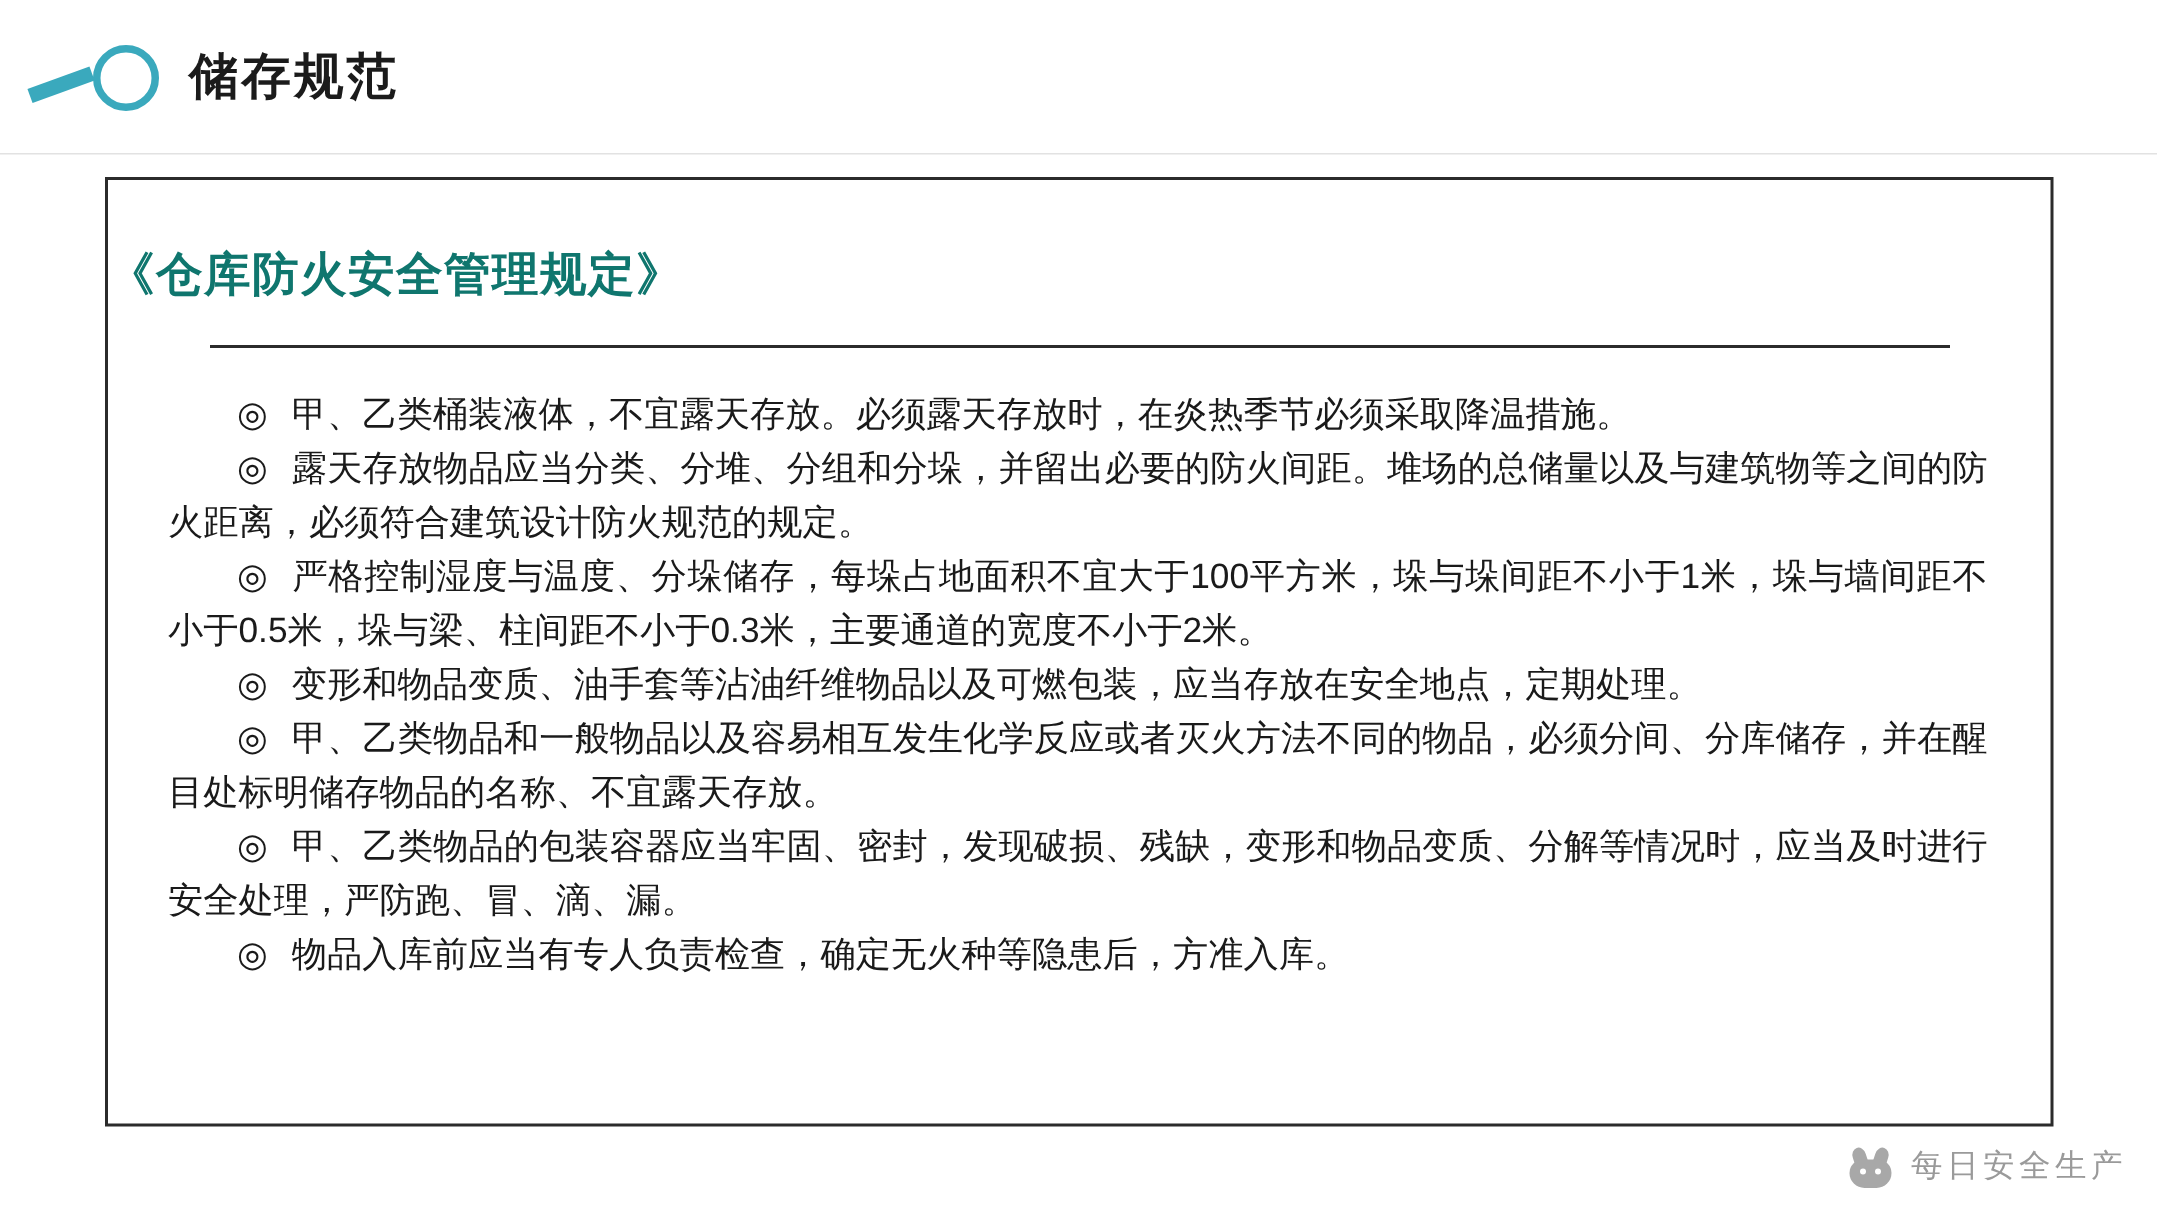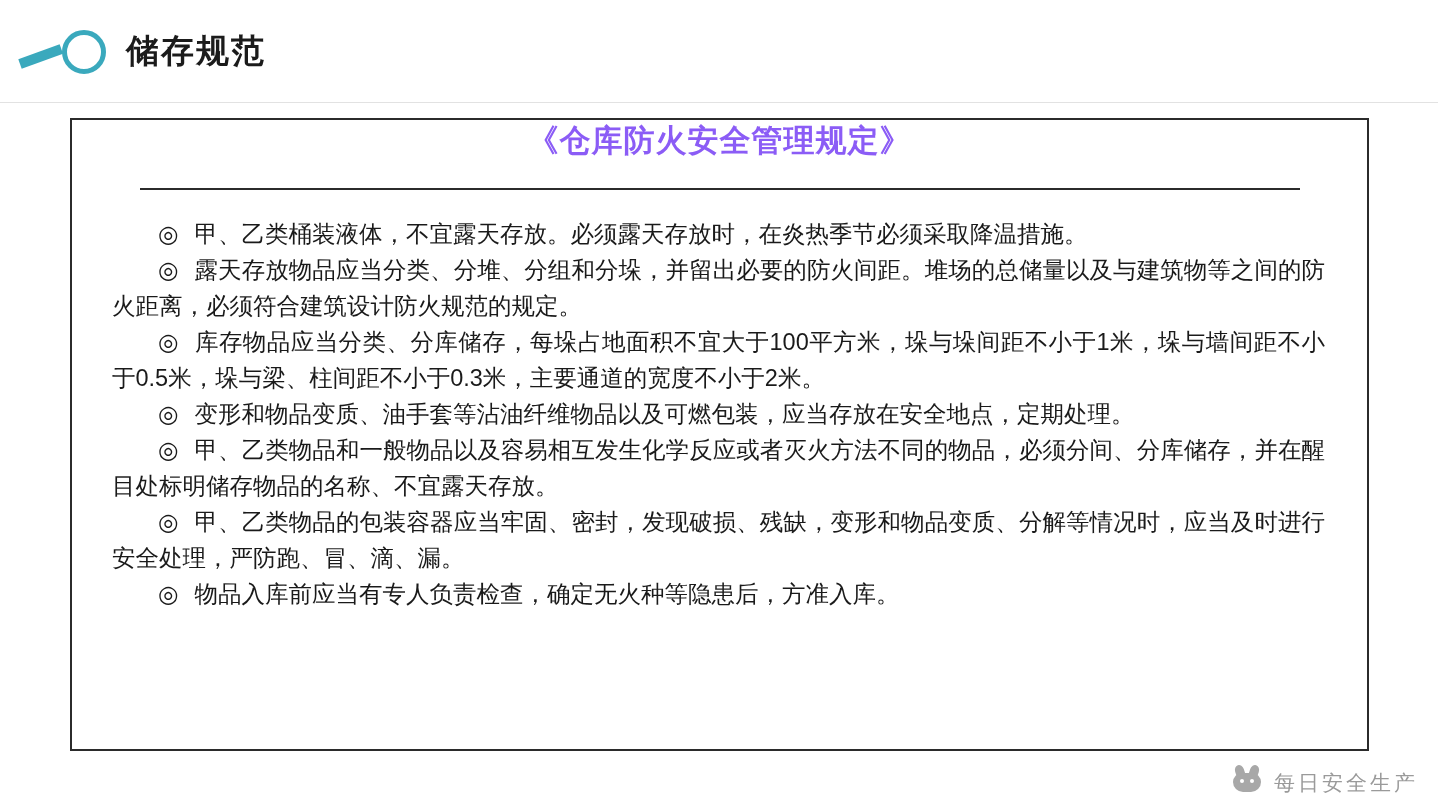--- a/index.html
+++ b/index.html
@@ -78,24 +78,24 @@
     position: absolute;
     left: 70px;
     top: 118px;
     width: 1299px;
     height: 633px;
     border: 2px solid #2b2b2b;
     box-sizing: border-box;
     background: #fff;
   }
   .doc-title {
-    text-align: center;
     font-size: 31px;
     font-weight: bold;
-    color: #8b5cf6;
+    color: #0f766e;
+    margin-top: 42px;
     letter-spacing: 1px;
   }
   .title-underline {
     width: 1160px;
     height: 2px;
     background: #2b2b2b;
     margin: 26px auto 0 auto;
   }
   .body-text {
     margin: 26px 42px 0 40px;
@@ -114,21 +114,21 @@
     margin-left: 46px;
     margin-right: 16px;
   }
 
   
   .watermark {
     position: absolute;
     right: 20px;
     bottom: 14px;
     display: flex;
-    align-items: flex-end;
+    align-items: flex-start;
     color: #9a9a9a;
   }
   .wm-logo {
     width: 34px;
     height: 34px;
     position: relative;
     margin-right: 10px;
   }
   .wm-logo .body-c {
     position: absolute;
@@ -176,21 +176,21 @@
   <div class="header-title">储存规范</div>
 </div>
 <div class="header-rule"></div>
 
 <div class="card">
   <div class="doc-title">《仓库防火安全管理规定》</div>
   <div class="title-underline"></div>
   <div class="body-text" id="clause-container">
       <p class="clause"><span class="bullet">◎</span><span>甲、乙类桶装液体，不宜露天存放。必须露天存放时，在炎热季节必须采取降温措施。</span></p>
       <p class="clause"><span class="bullet">◎</span><span>露天存放物品应当分类、分堆、分组和分垛，并留出必要的防火间距。堆场的总储量以及与建筑物等之间的防火距离，必须符合建筑设计防火规范的规定。</span></p>
-      <p class="clause"><span class="bullet">◎</span><span>库存物品应当分类、分库储存，每垛占地面积不宜大于100平方米，垛与垛间距不小于1米，垛与墙间距不小于0.5米，垛与梁、柱间距不小于0.3米，主要通道的宽度不小于2米。</span></p>
+      <p class="clause"><span class="bullet">◎</span><span>严格控制湿度与温度、分垛储存，每垛占地面积不宜大于100平方米，垛与垛间距不小于1米，垛与墙间距不小于0.5米，垛与梁、柱间距不小于0.3米，主要通道的宽度不小于2米。</span></p>
       <p class="clause"><span class="bullet">◎</span><span>变形和物品变质、油手套等沾油纤维物品以及可燃包装，应当存放在安全地点，定期处理。</span></p>
       <p class="clause"><span class="bullet">◎</span><span>甲、乙类物品和一般物品以及容易相互发生化学反应或者灭火方法不同的物品，必须分间、分库储存，并在醒目处标明储存物品的名称、不宜露天存放。</span></p>
       <p class="clause"><span class="bullet">◎</span><span>甲、乙类物品的包装容器应当牢固、密封，发现破损、残缺，变形和物品变质、分解等情况时，应当及时进行安全处理，严防跑、冒、滴、漏。</span></p>
       <p class="clause"><span class="bullet">◎</span><span>物品入库前应当有专人负责检查，确定无火种等隐患后，方准入库。</span></p>
     </div>
 </div>
 
 <div class="watermark">
   <div class="wm-logo">
     <div class="ear-l"></div>

